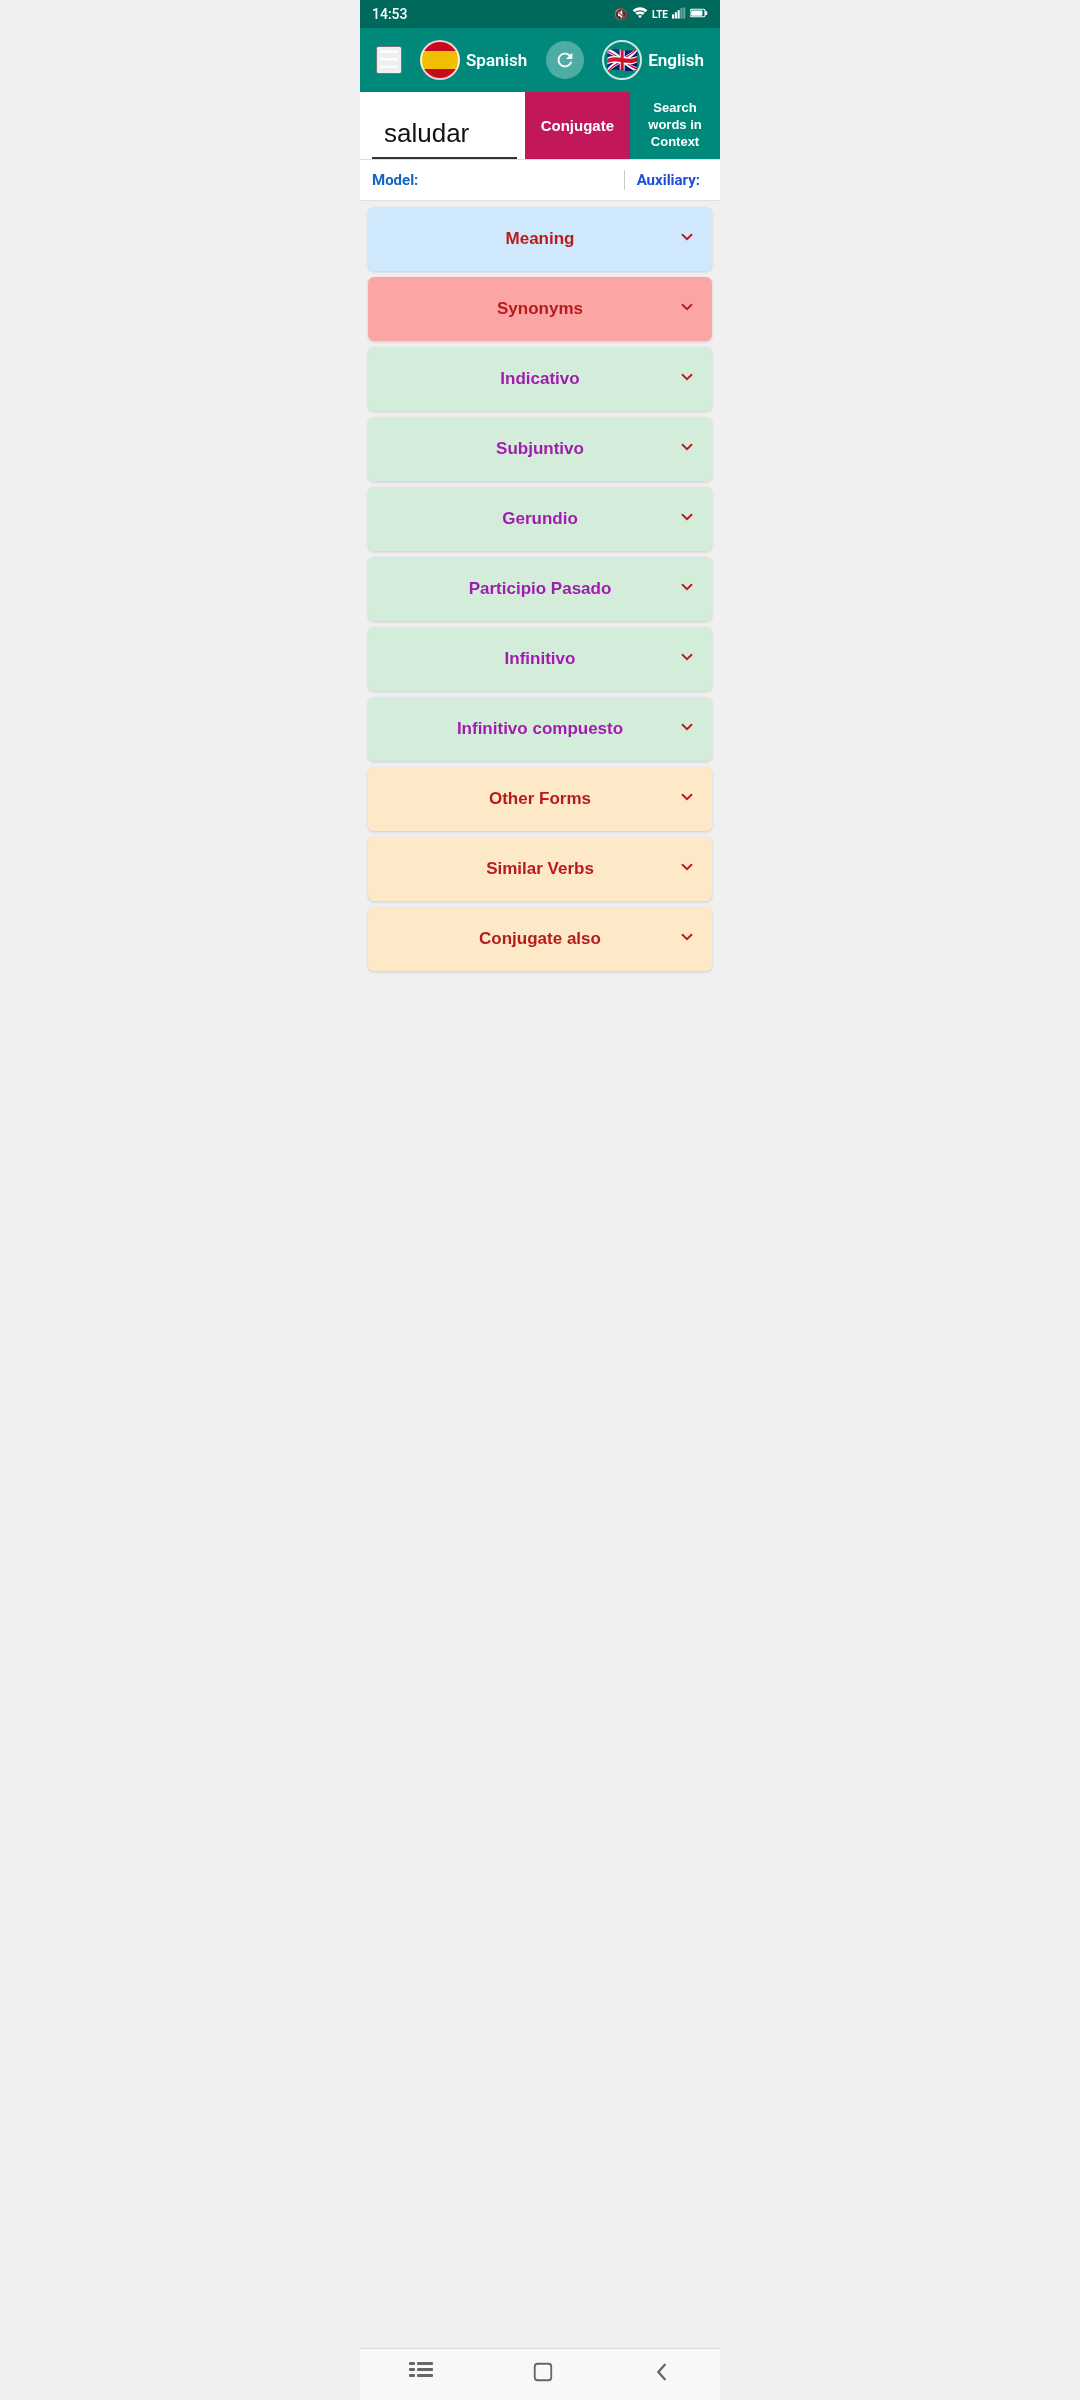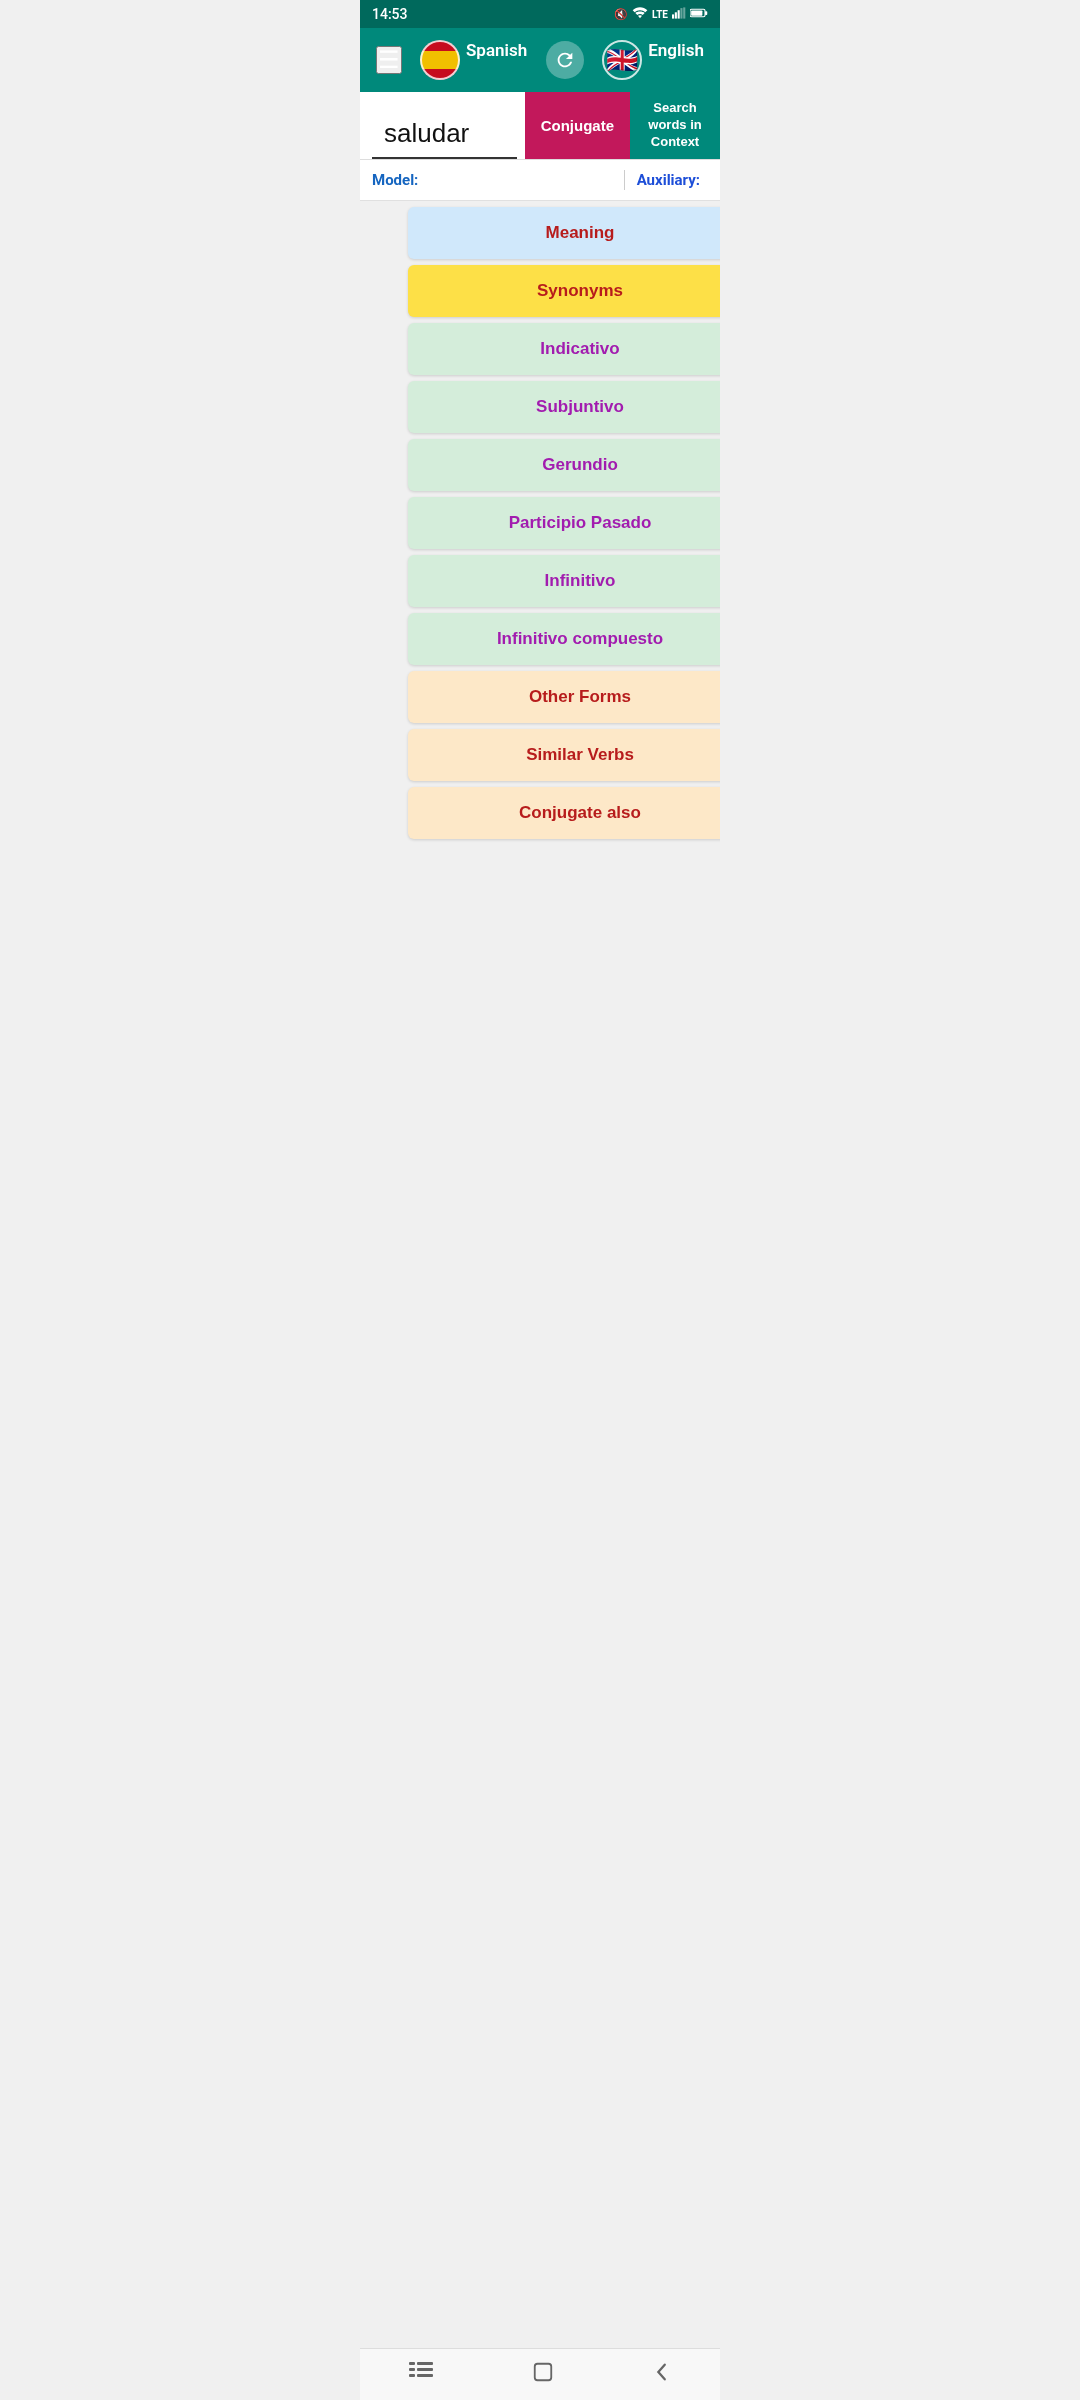--- a/index.html
+++ b/index.html
@@ -53,20 +53,21 @@
 
     .header-menu {
       color: white;
       font-size: 22px;
       cursor: pointer;
       line-height: 1;
     }
 
     .header-lang {
       display: flex;
+      align-items: center;
       gap: 6px;
     }
 
     .lang-label {
       color: white;
       font-size: 17px;
       font-weight: 600;
     }
 
     .refresh-btn {
@@ -188,46 +189,45 @@
       background-color: #f0f0f0;
       display: flex;
       flex-direction: column;
       gap: 6px;
     }
 
     .section-btn {
       width: 100%;
       border: none;
       border-radius: 6px;
-      padding: 16px 16px;
+      padding: 22px 16px;
       font-size: 17px;
       font-weight: 700;
       cursor: pointer;
       display: flex;
       align-items: center;
       justify-content: center;
       gap: 8px;
       position: relative;
       box-shadow: 0 1px 3px rgba(0,0,0,0.15);
-      margin-left: 40px;
     }
 
     .section-btn .chevron {
       font-size: 18px;
       position: absolute;
       right: 16px;
     }
 
     .section-blue {
       background-color: #d0e8fb;
       color: #b71c1c;
     }
 
     .section-pink {
-      background-color: #fde047;
+      background-color: #fca5a5;
       color: #b71c1c;
     }
 
     .section-green {
       background-color: #d4edda;
       color: #a21caf;
     }
 
     .section-orange {
       background-color: #fde8c8;

